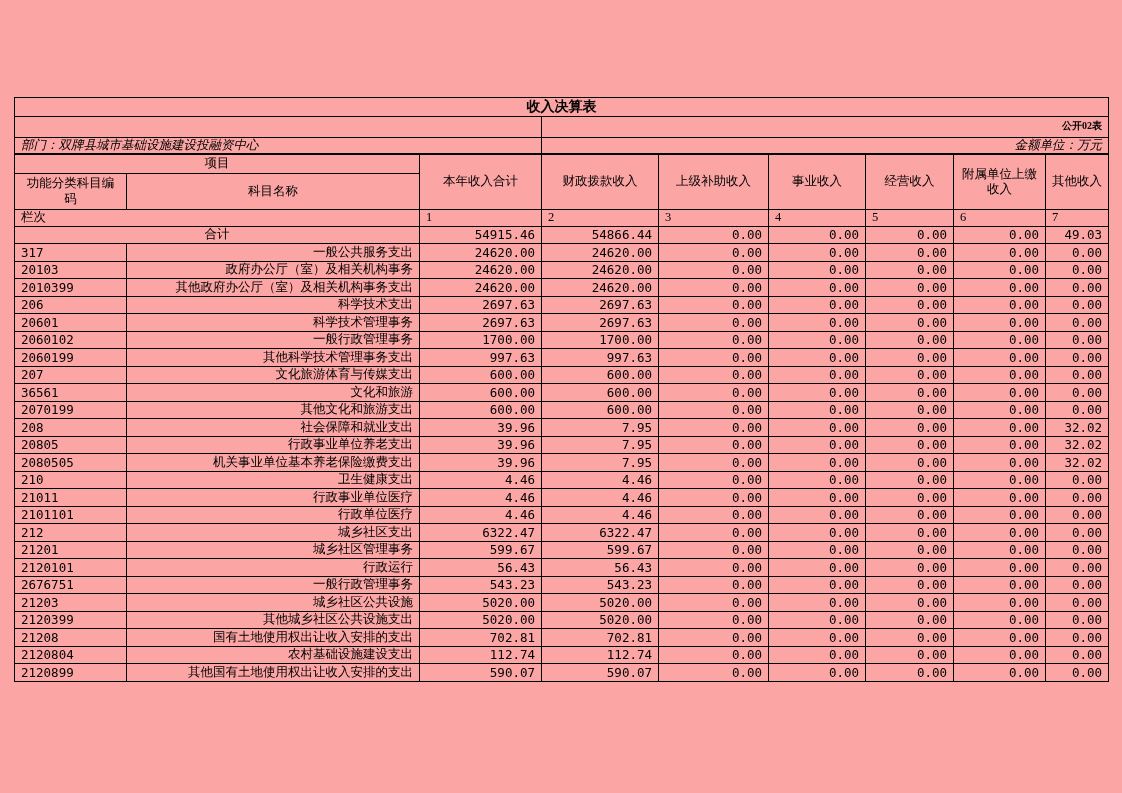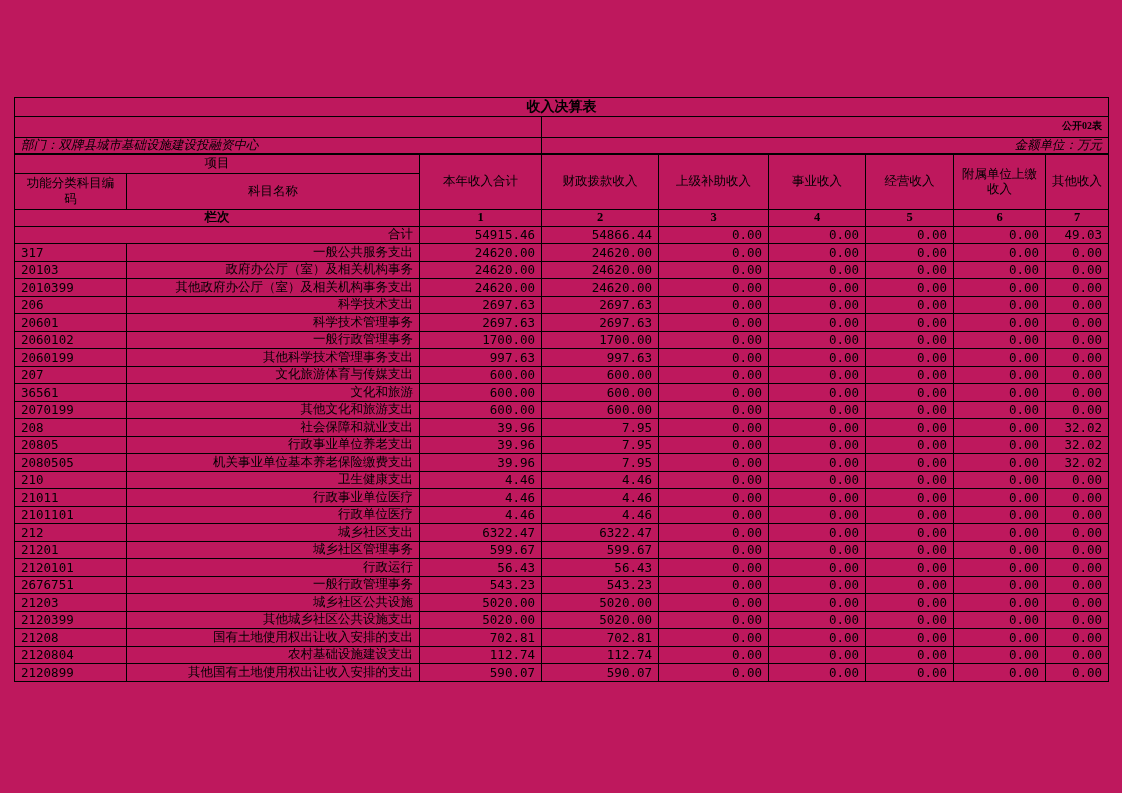--- a/index.html
+++ b/index.html
@@ -9,21 +9,21 @@
     background: #ffffff;
     width: 1122px;
     height: 793px;
     font-family: "Liberation Serif", "DejaVu Serif", serif;
     color: #000;
   }
   .canvas {
     position: relative;
     width: 1122px;
     height: 793px;
-    background: #be185d;
+    background: #fca5a5;
     overflow: hidden;
   }
   table.sheet {
     position: absolute;
     left: 14px;
     top: 97px;
     width: 1094px;
     border-collapse: collapse;
     table-layout: fixed;
   }
@@ -47,23 +47,23 @@
   tr.r-meta1 td { height: 20px; }
   tr.r-meta1 td.right { text-align: right; font-weight: bold; font-size: 10px; }
   tr.r-meta2 td { height: 15px; border-bottom: 2.5px solid #000; font-style: italic; }
   tr.r-meta2 td.right { text-align: right; }
   
   tr.r-h1 td { height: 18px; text-align: center; }
   tr.r-h2 td { height: 35px; text-align: center; }
   th.colhead { text-align: center; vertical-align: middle; padding: 0 8px; }
   td.codehead { padding: 0 8px; }
   
-  tr.r-idx td { height: 15px; text-align: center; font-weight: bold; }
+  tr.r-idx td { height: 15px; text-align: left; }
   tr.r-data td { height: 16.5px; }
-  td.center { text-align: right; }
+  td.center { text-align: center; }
   td.num {
     text-align: right;
     font-family: "DejaVu Sans Mono", "Liberation Mono", monospace;
     font-size: 11.5px;
   }
   td.code {
     text-align: left;
     font-family: "DejaVu Sans Mono", "Liberation Mono", monospace;
     font-size: 11.5px;
     padding-left: 8px;

